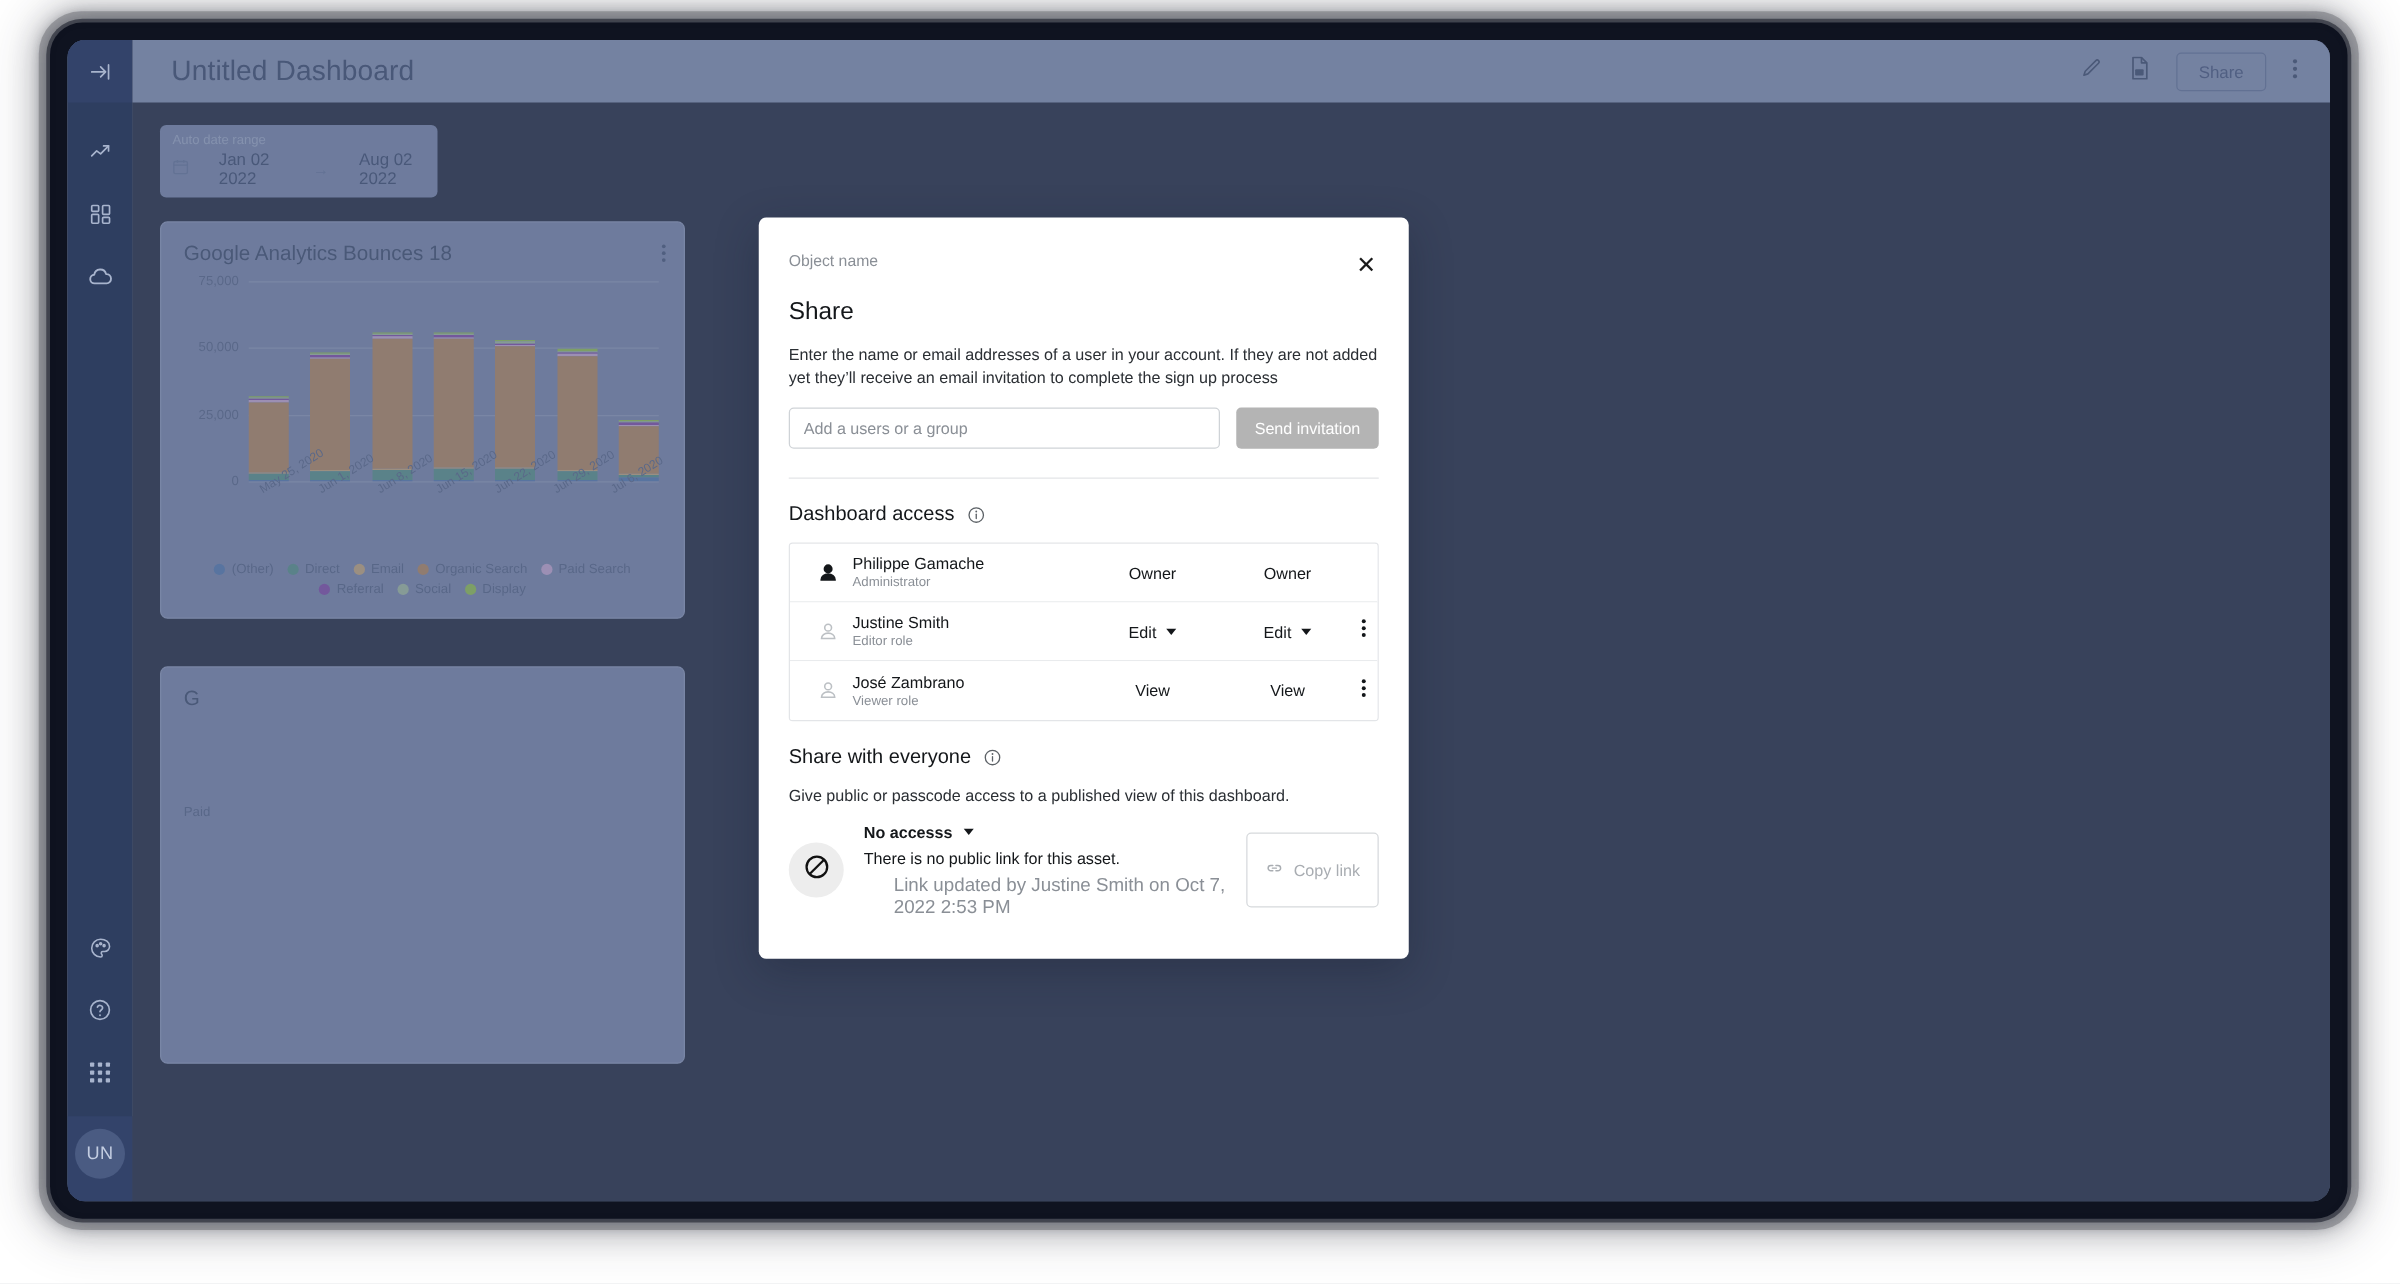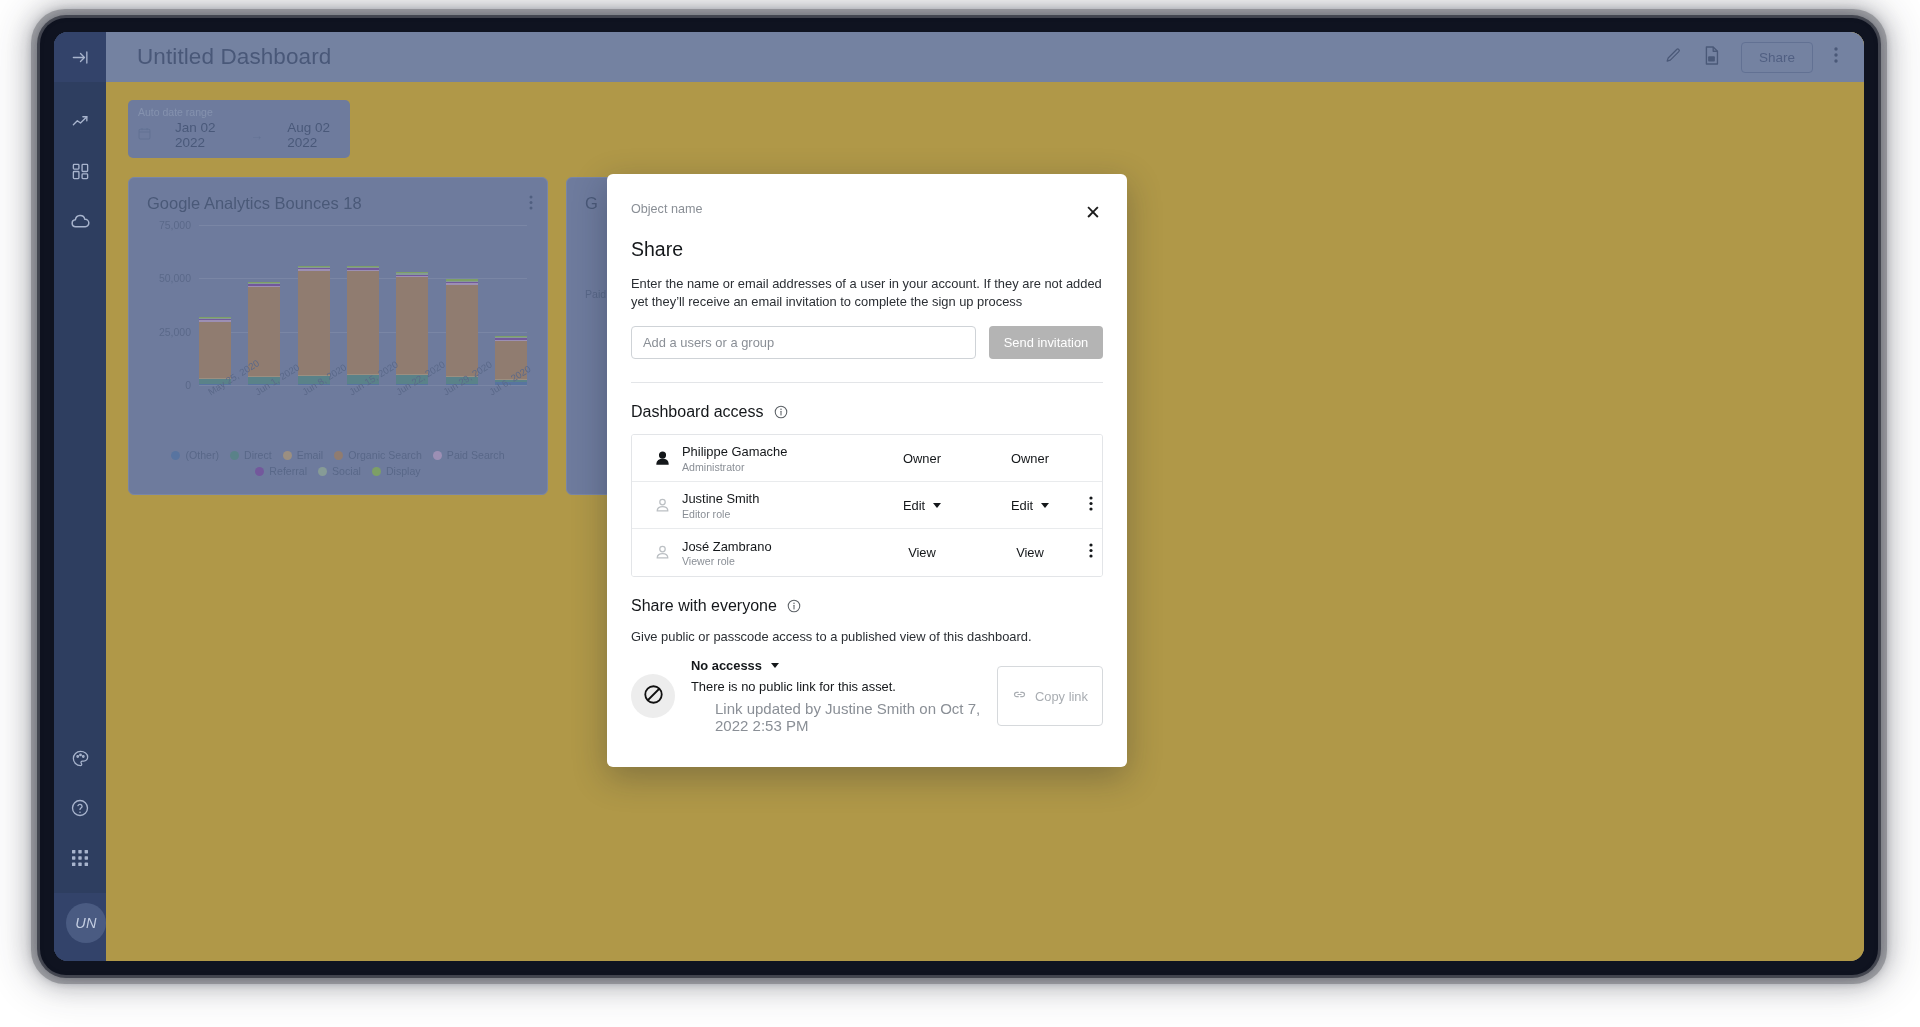--- a/index.html
+++ b/index.html
@@ -66,27 +66,26 @@
   .sb-avatar {
     width: 40px; height: 40px; margin: 10px 0 18px 0;
     border-radius: 50%;
     background: #4a5b82;
     color: #c3cde1;
     display: flex; align-items: center; justify-content: center;
     font-size: 14.5px; letter-spacing: .4px;
   }
   .sb-avatar-band{
     width:100%; background:#33436a; display:flex;
-    align-items:center; justify-content:flex-end;
+    align-items:center; justify-content:center;
     margin-top:10px;
-    font-style:italic;
   }
 
   
-  .content { flex: 1 1 auto; position: relative; background: #eab308; }
+  .content { flex: 1 1 auto; position: relative; background: #0f172a; }
 
   .topbar {
     height: 50px;
     background: #7d8aa9;
     display: flex; align-items: center;
     padding: 0 26px 0 31px;
   }
   .dash-title {
     font-size: 22.5px; color: #2e3e60; letter-spacing: .1px;
   }
@@ -109,21 +108,21 @@
   .daterange {
     width: 222px;
     background: #717fa2;
     border-radius: 5px;
     padding: 6px 10px 8px 10px;
   }
   .dr-label { font-size: 10.5px; color: #9aa6c1; margin-bottom: 2px; }
   .dr-row { display: flex; align-items: center; gap: 24px; color: #2f3f62; font-size: 13.5px; }
   .dr-arrow { color: #5d6d92; font-size: 13px; }
 
-  .cards { display: flex; gap: 18px; margin-top: 19px; }
+  .cards { display: flex; gap: 38px; margin-top: 19px; flex-direction: column; }
   .card {
     width: 420px; height: 318px;
     background: #727fa3;
     border: 1px solid #8692b2;
     border-radius: 6px;
     padding: 16px 18px 10px 18px;
     position: relative;
   }
   .card-title { font-size: 16.5px; color: #30405f; }
   .card-kebab { position: absolute; right: 14px; top: 17px; color:#3b4b6d; }

